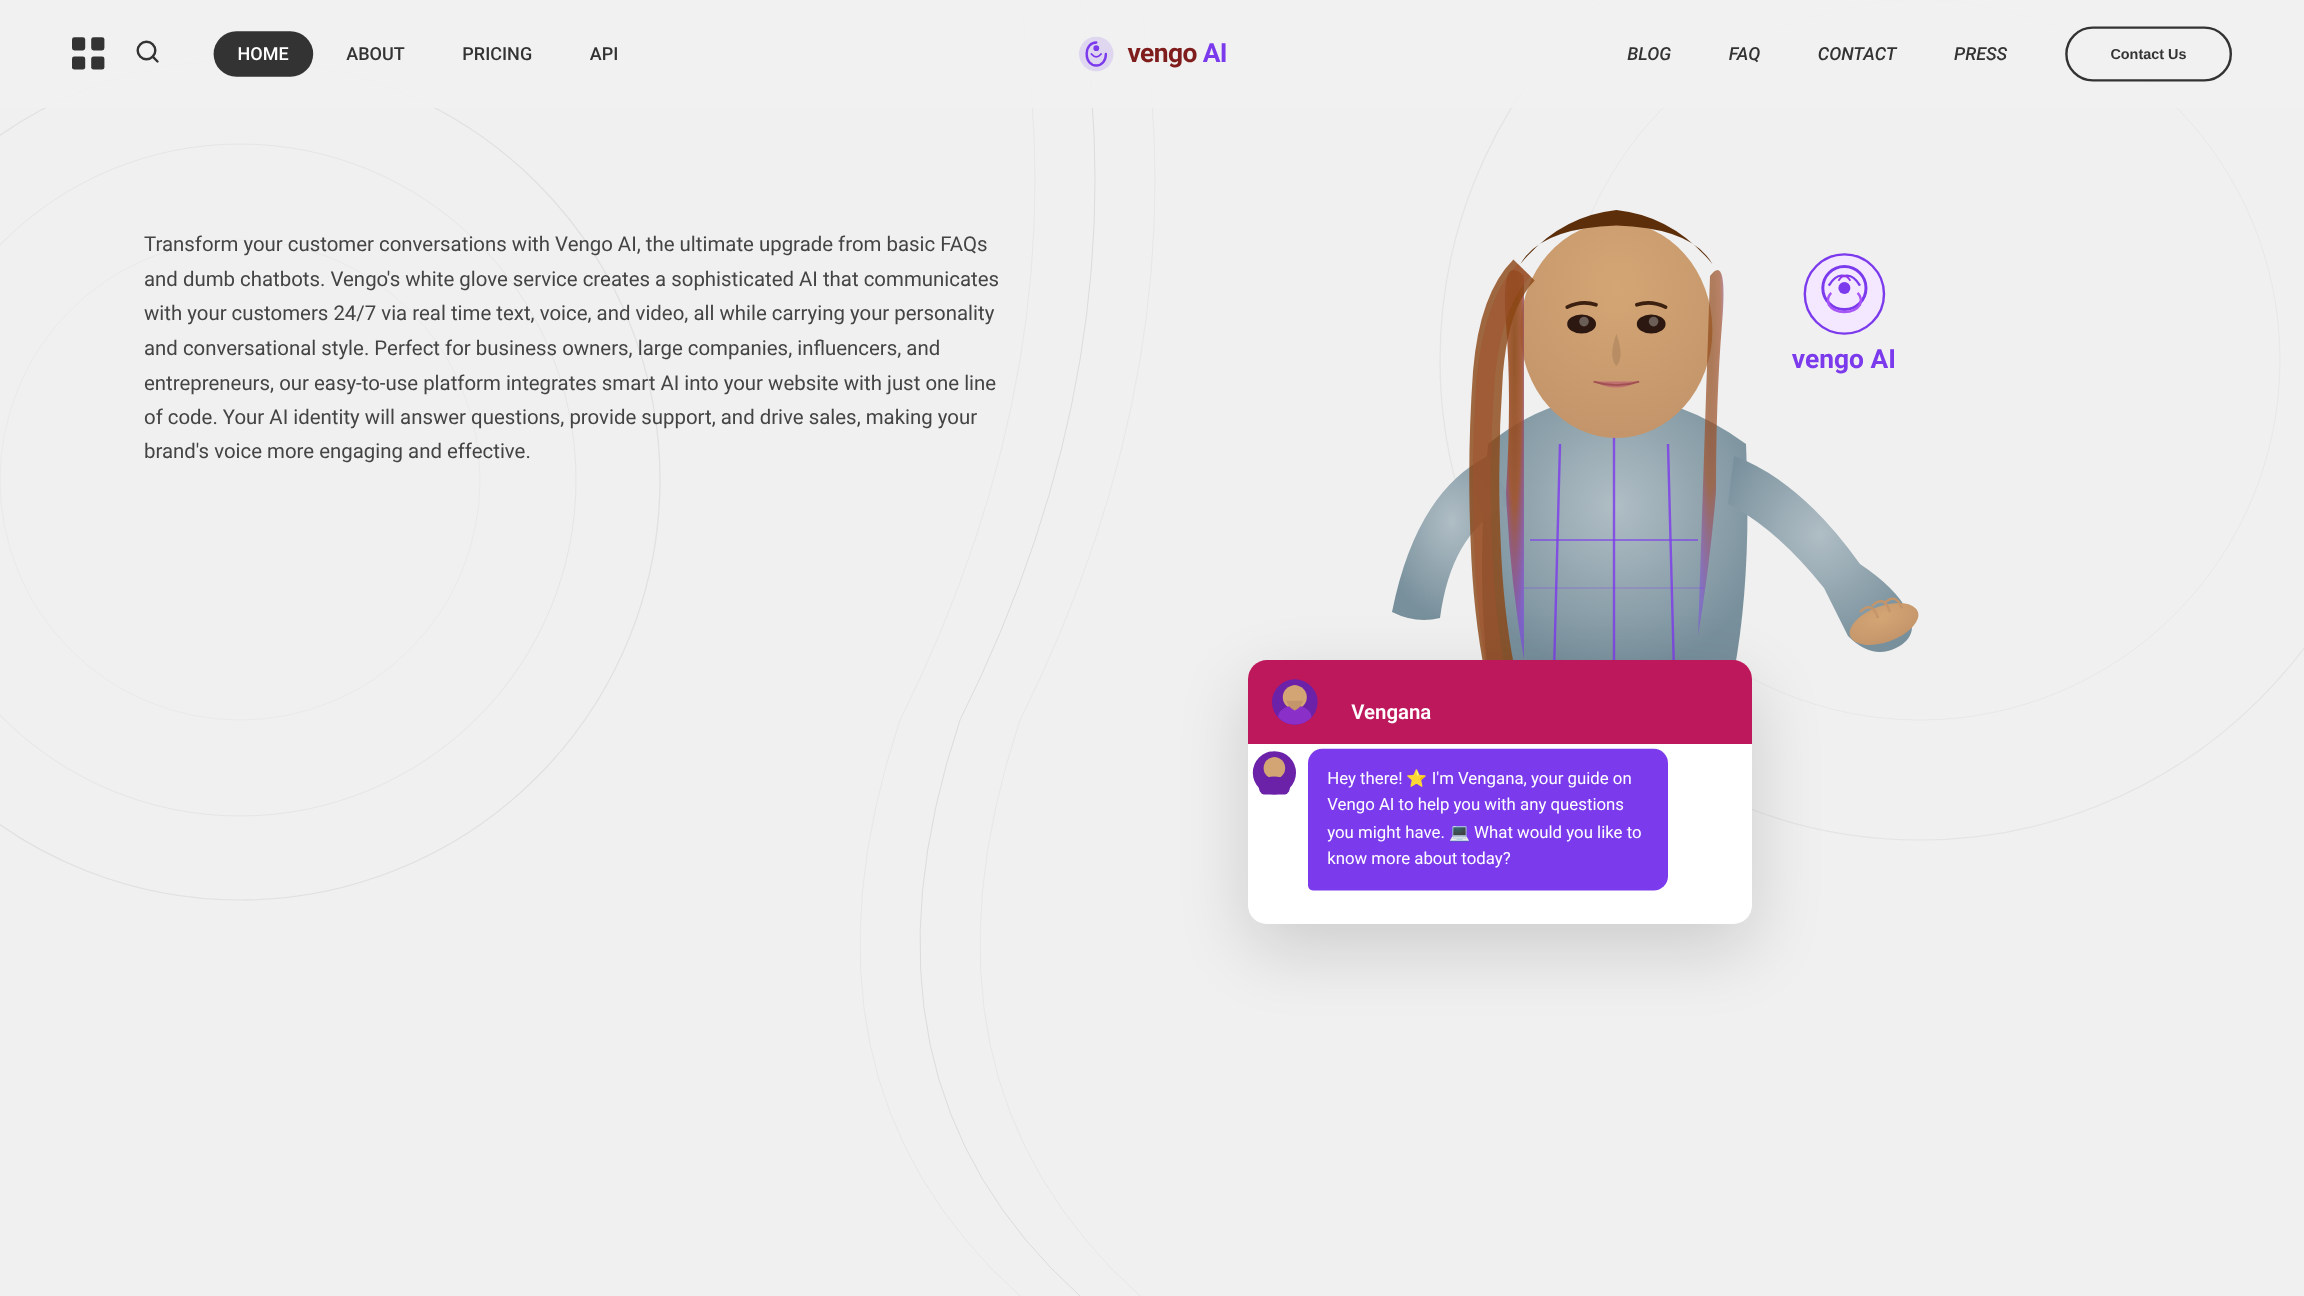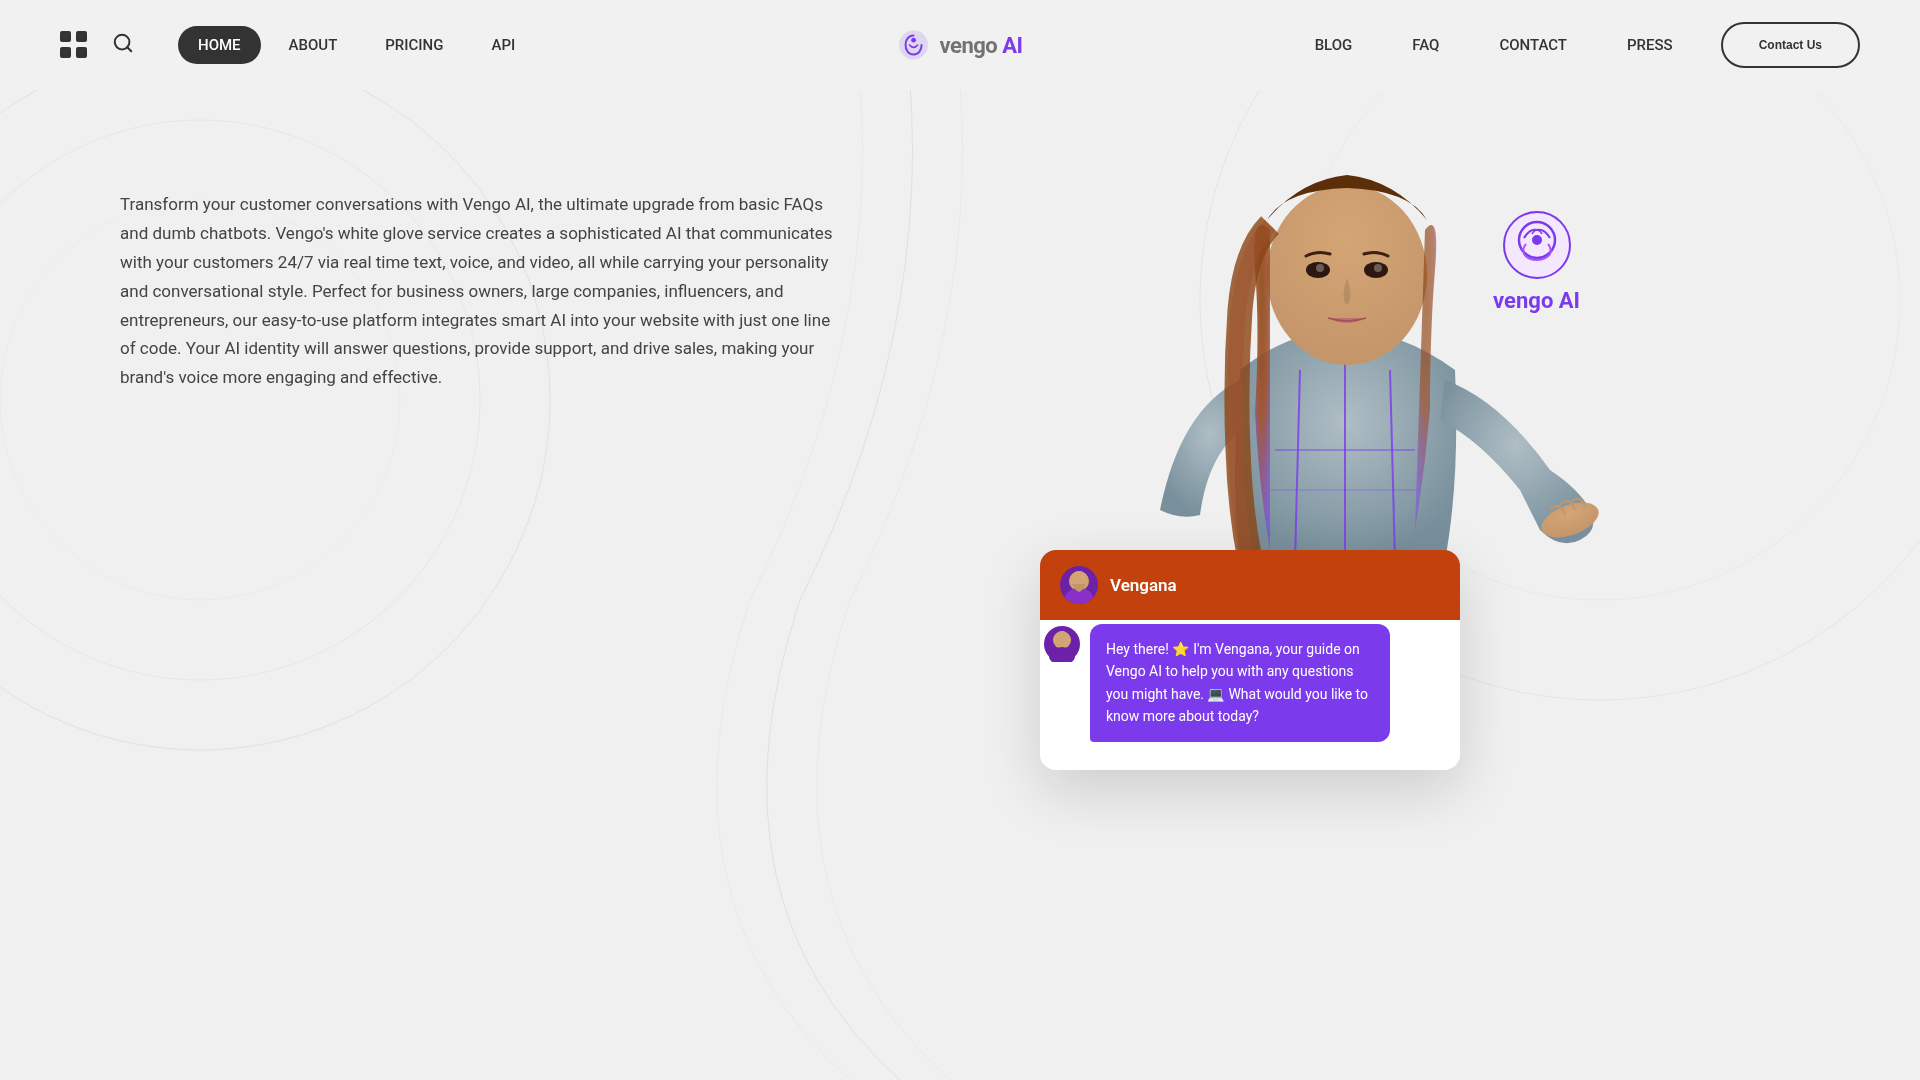--- a/index.html
+++ b/index.html
@@ -107,21 +107,22 @@
 
     .navbar-right {
       display: flex;
       align-items: center;
       gap: 8px;
     }
 
     .nav-links-right {
       display: flex;
       align-items: center;
-      gap: 20px;
+      gap: 8px;
+      font-style: italic;
     }
 
     .contact-us-btn {
       padding: 14px 36px;
       border: 2px solid #333;
       border-radius: 30px;
       background: transparent;
       font-size: 12px;
       font-weight: 600;
       color: #333;
@@ -267,25 +268,25 @@
       position: absolute;
       bottom: -80px;
       left: -60px;
       width: 420px;
       border-radius: 16px;
       overflow: hidden;
       box-shadow: 0 20px 60px rgba(0,0,0,0.15);
     }
 
     .chat-header {
-      background: #c2410c;
+      background: #be185d;
       padding: 16px 20px;
       display: flex;
-      align-items: center;
-      gap: 12px;
+      align-items: flex-end;
+      gap: 28px;
     }
 
     .chat-avatar {
       width: 38px;
       height: 38px;
       border-radius: 50%;
       background: #6b21a8;
       overflow: hidden;
       flex-shrink: 0;
     }
@@ -382,21 +383,21 @@
   </div>
 
   <div class="navbar-logo">
     <svg class="logo-icon" viewBox="0 0 40 40" xmlns="http://www.w3.org/2000/svg">
       <circle cx="20" cy="20" r="18" fill="#7c3aed" opacity="0.15"></circle>
       <path d="M20 8 C14 8 10 13 10 20 C10 27 14 32 20 32 C26 32 30 27 30 20" stroke="#7c3aed" stroke-width="2.5" fill="none" stroke-linecap="round"></path>
       <circle cx="20" cy="14" r="3" fill="#7c3aed"></circle>
       <path d="M15 20 Q20 26 25 20" stroke="#7c3aed" stroke-width="2" fill="none" stroke-linecap="round"></path>
     </svg>
     <span class="logo-text">
-      <span style="color:#737373">vengo</span><span style="color:#7c3aed"> AI</span>
+      <span style="color:#7f1d1d">vengo</span><span style="color:#7c3aed"> AI</span>
     </span>
   </div>
 
   <div class="navbar-right">
     <div class="nav-links-right">
       <a class="nav-link">BLOG</a>
       <a class="nav-link">FAQ</a>
       <a class="nav-link">CONTACT</a>
       <a class="nav-link">PRESS</a>
     </div>

